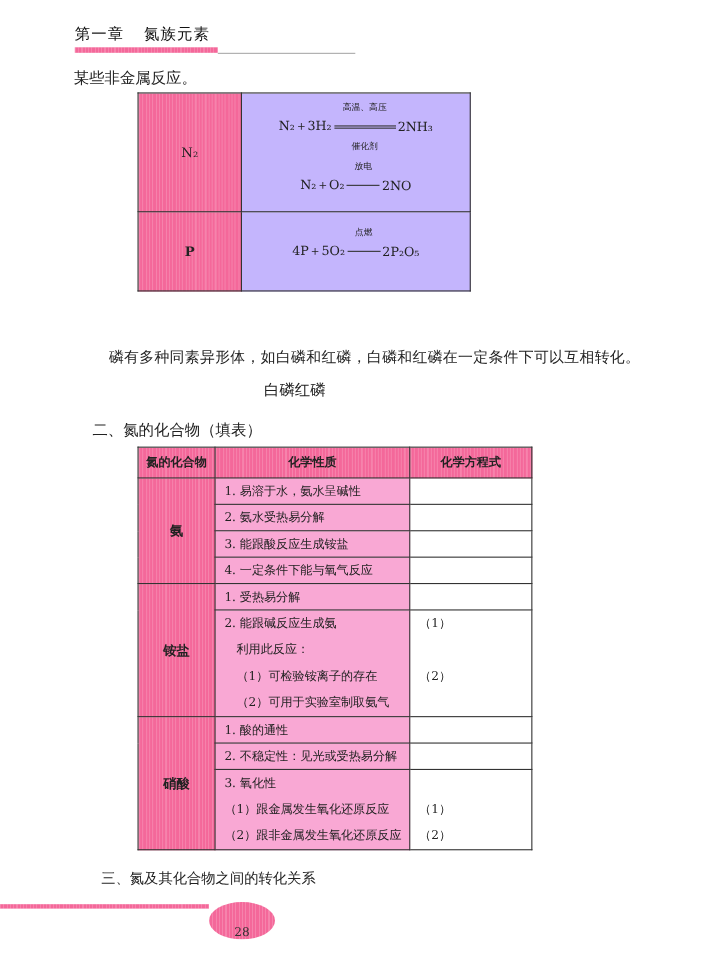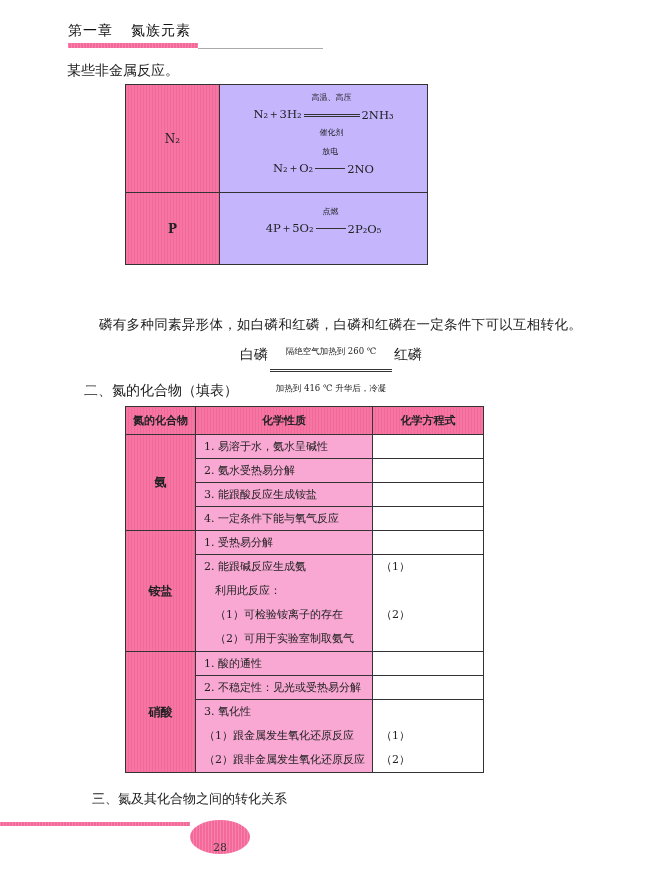--- a/index.html
+++ b/index.html
@@ -93,25 +93,20 @@
       </span>
     </td>
   </tr>
 </tbody>
   </table>
 
 <div class="para">磷有多种同素异形体，如白磷和红磷，白磷和红磷在一定条件下可以互相转化。</div>
 
 <div class="convert">
   <span>白磷</span>
-  <span class="arrow">
-    <span>隔绝空气加热到 260 ℃</span>
-    <span class="line rev"></span>
-    <span>加热到 416 ℃ 升华后，冷凝</span>
-  </span>
   <span>红磷</span>
 </div>
 
 <div class="sec2">二、氮的化合物（填表）</div>
 
 <table class="t2">
   <tbody>
       <tr>
     <th class="pink" style="width:70px">氮的化合物</th>
     <th class="pink" style="width:177px">化学性质</th>

